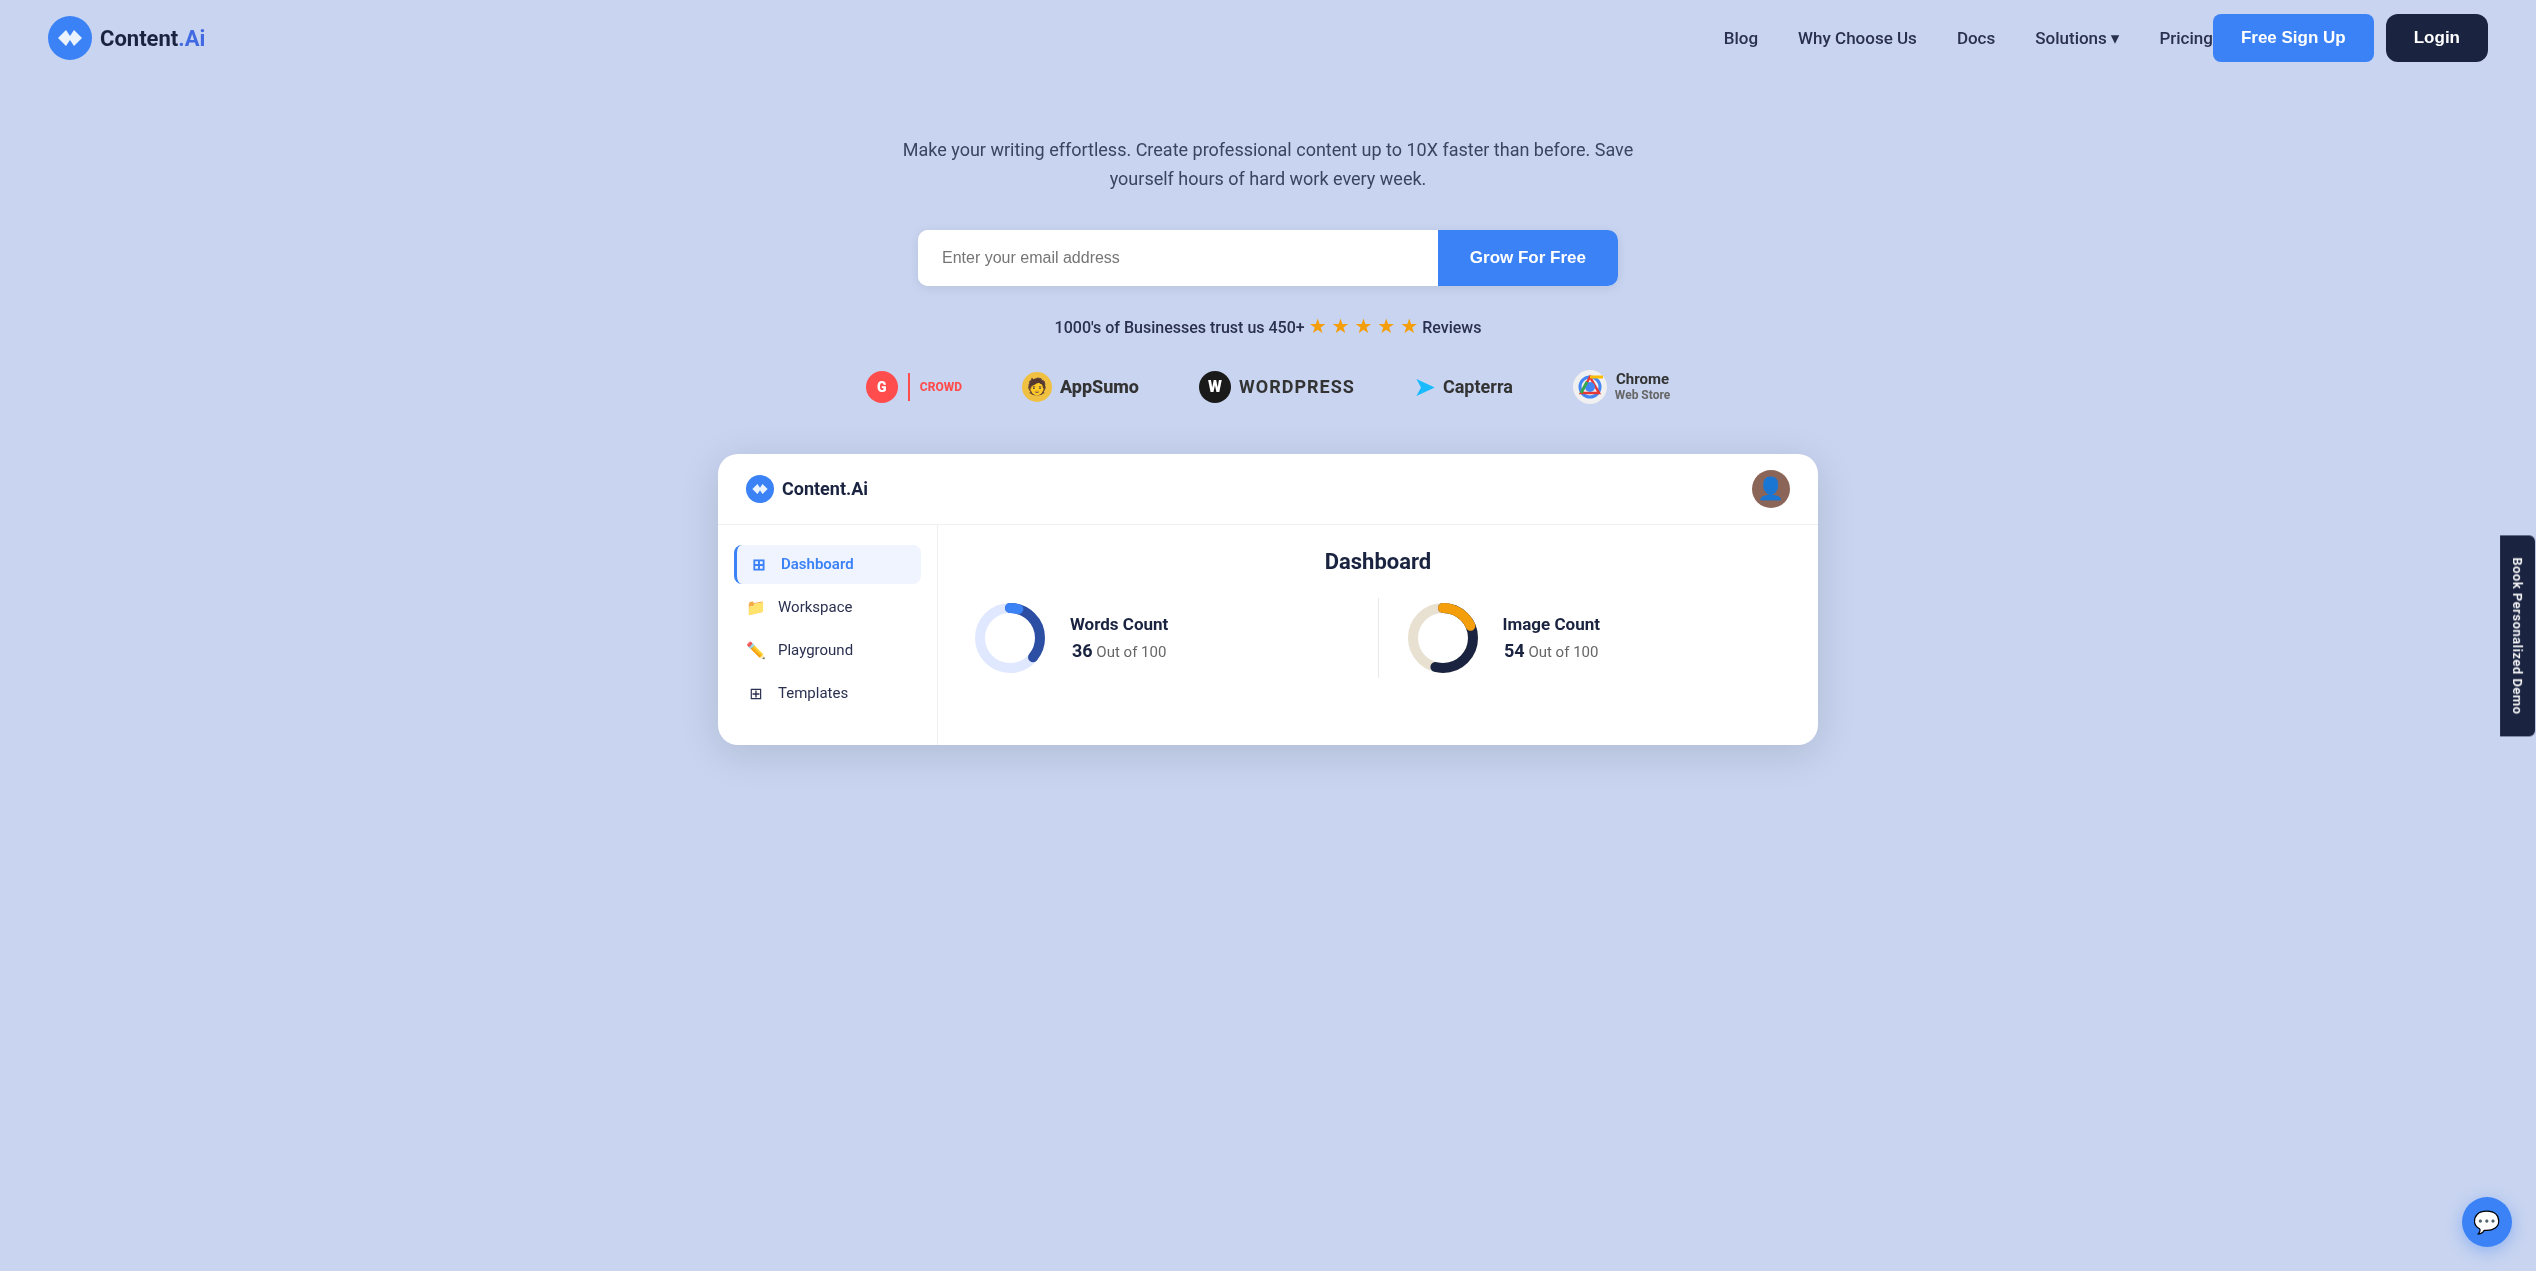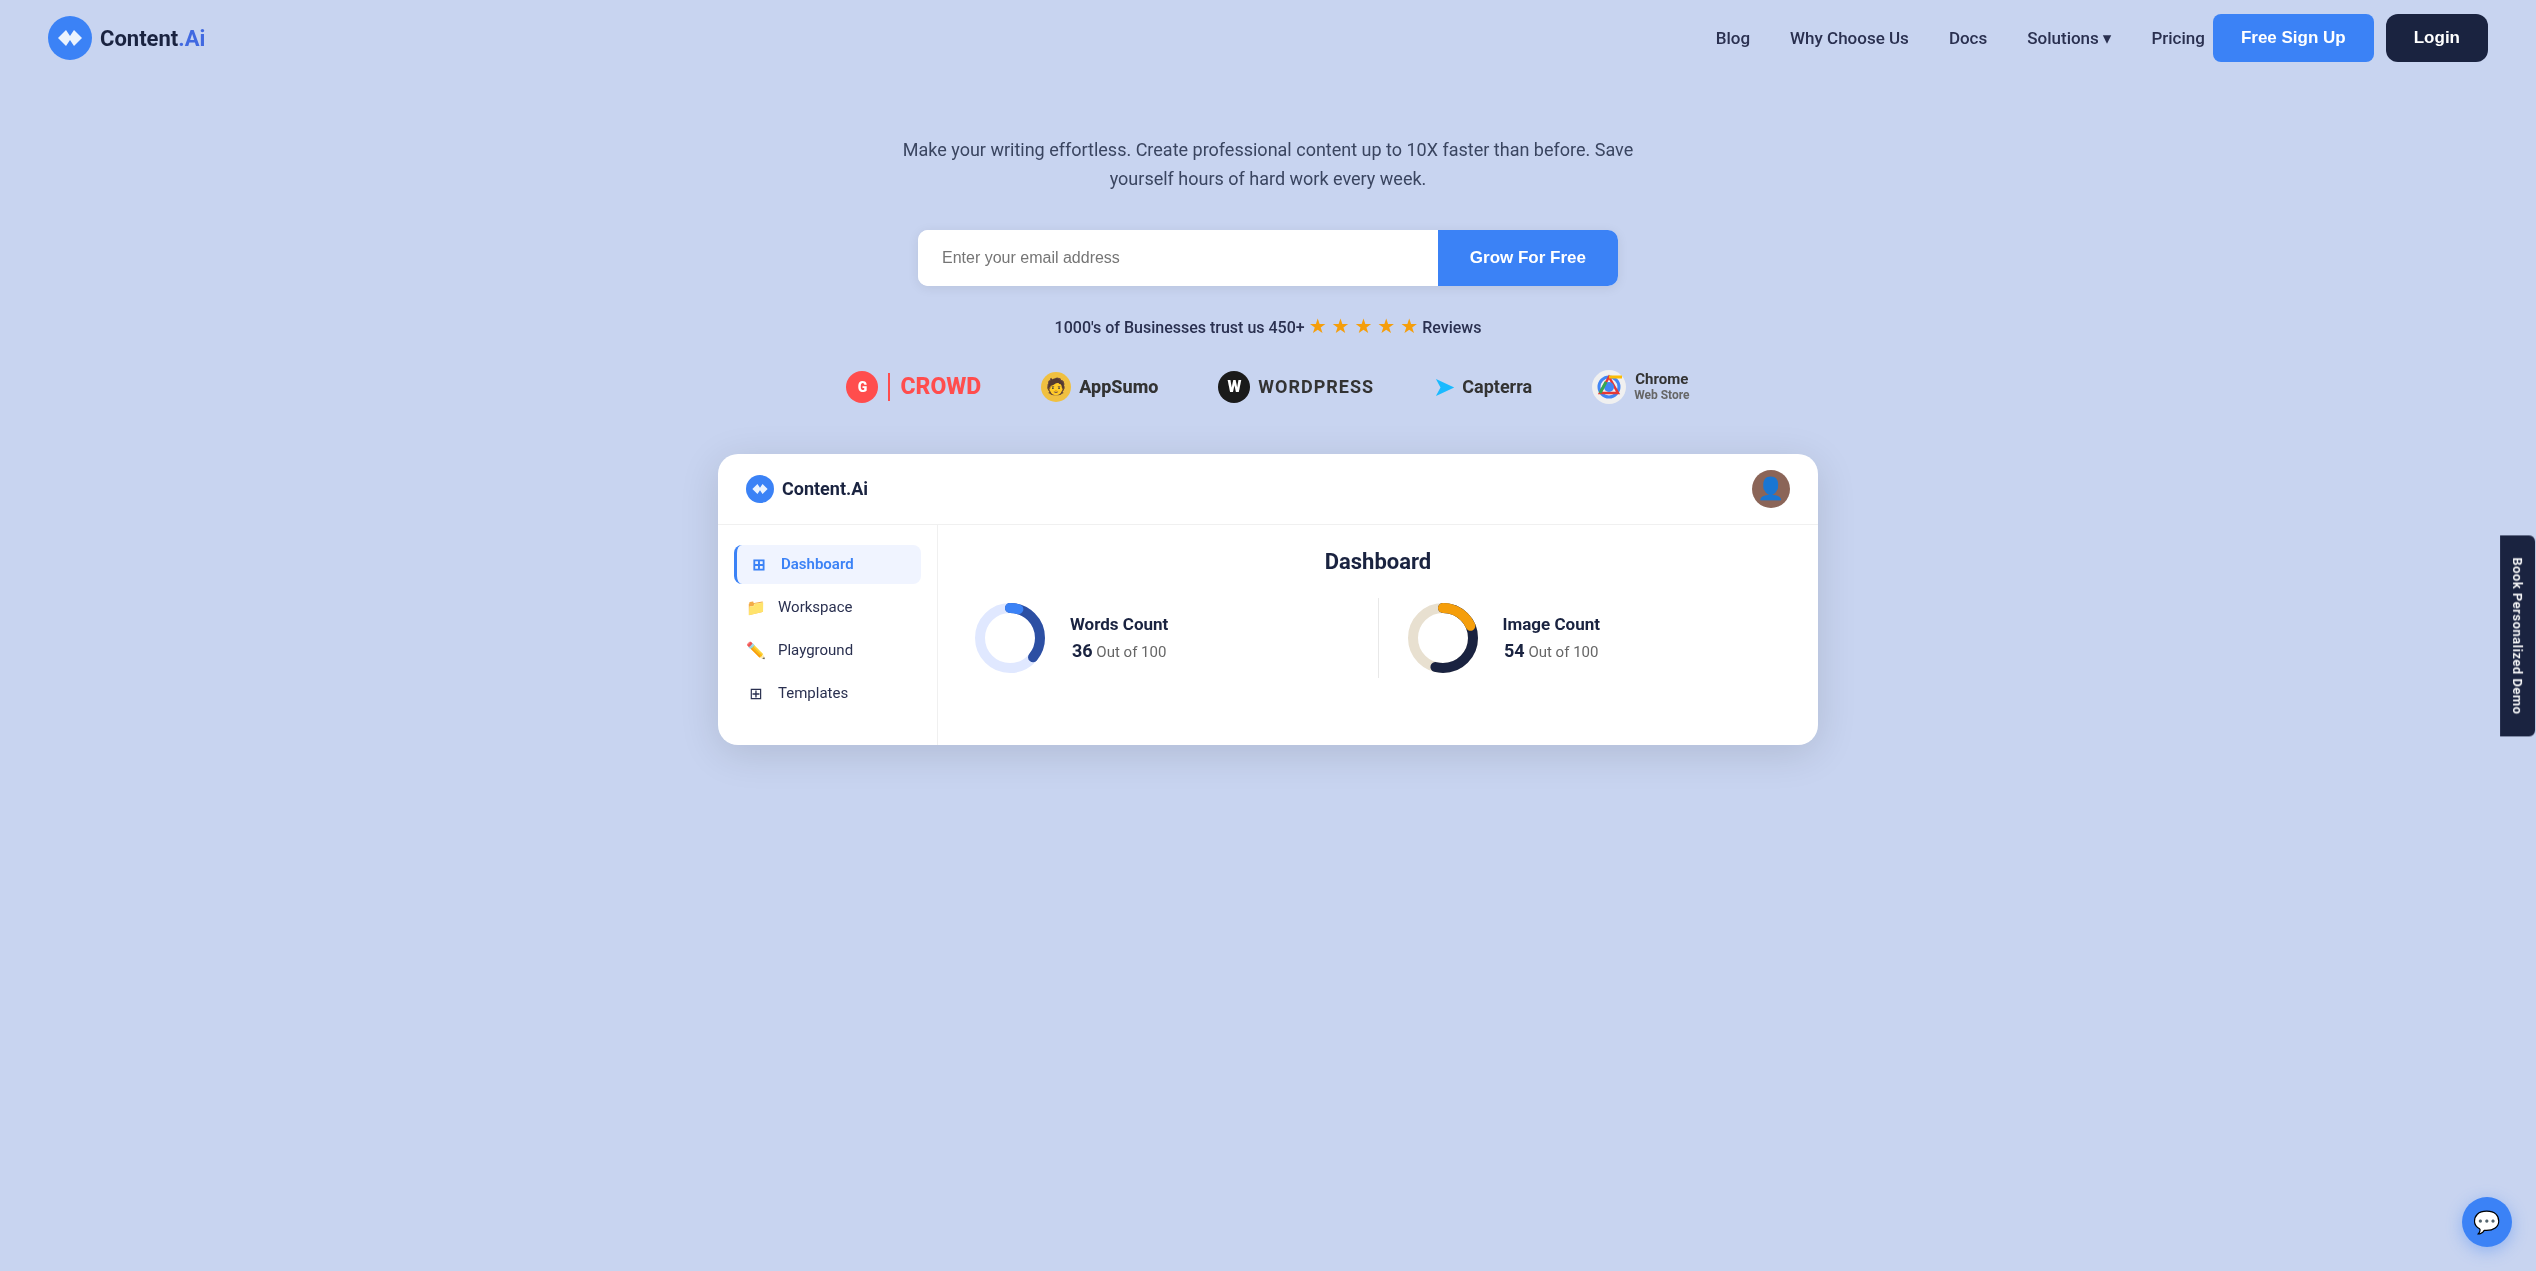--- a/index.html
+++ b/index.html
@@ -50,21 +50,20 @@
     }
     .nav-link-solutions {
       display: flex;
       align-items: center;
       gap: 4px;
     }
     .nav-buttons {
       display: flex;
       align-items: flex-start;
       gap: 12px;
-      margin-left: 8px;
     }
     .btn-signup {
       background: #3b82f6;
       color: white;
       border: none;
       padding: 14px 28px;
       border-radius: 8px;
       font-size: 17px;
       font-weight: 600;
       cursor: pointer;
@@ -339,21 +338,21 @@
       display: flex;
       align-items: center;
       justify-content: center;
       color: white;
       font-weight: 900;
       font-size: 14px;
     }
     .crowd-text {
       color: #ff4d4d;
       font-weight: 800;
-      font-size: 23px;
+      font-size: 12px;
     }
     .divider-brand {
       width: 2px;
       height: 28px;
       background: #ff4d4d;
       margin: 0 4px;
     }
 
     .appsumo-icon {
       width: 30px;

